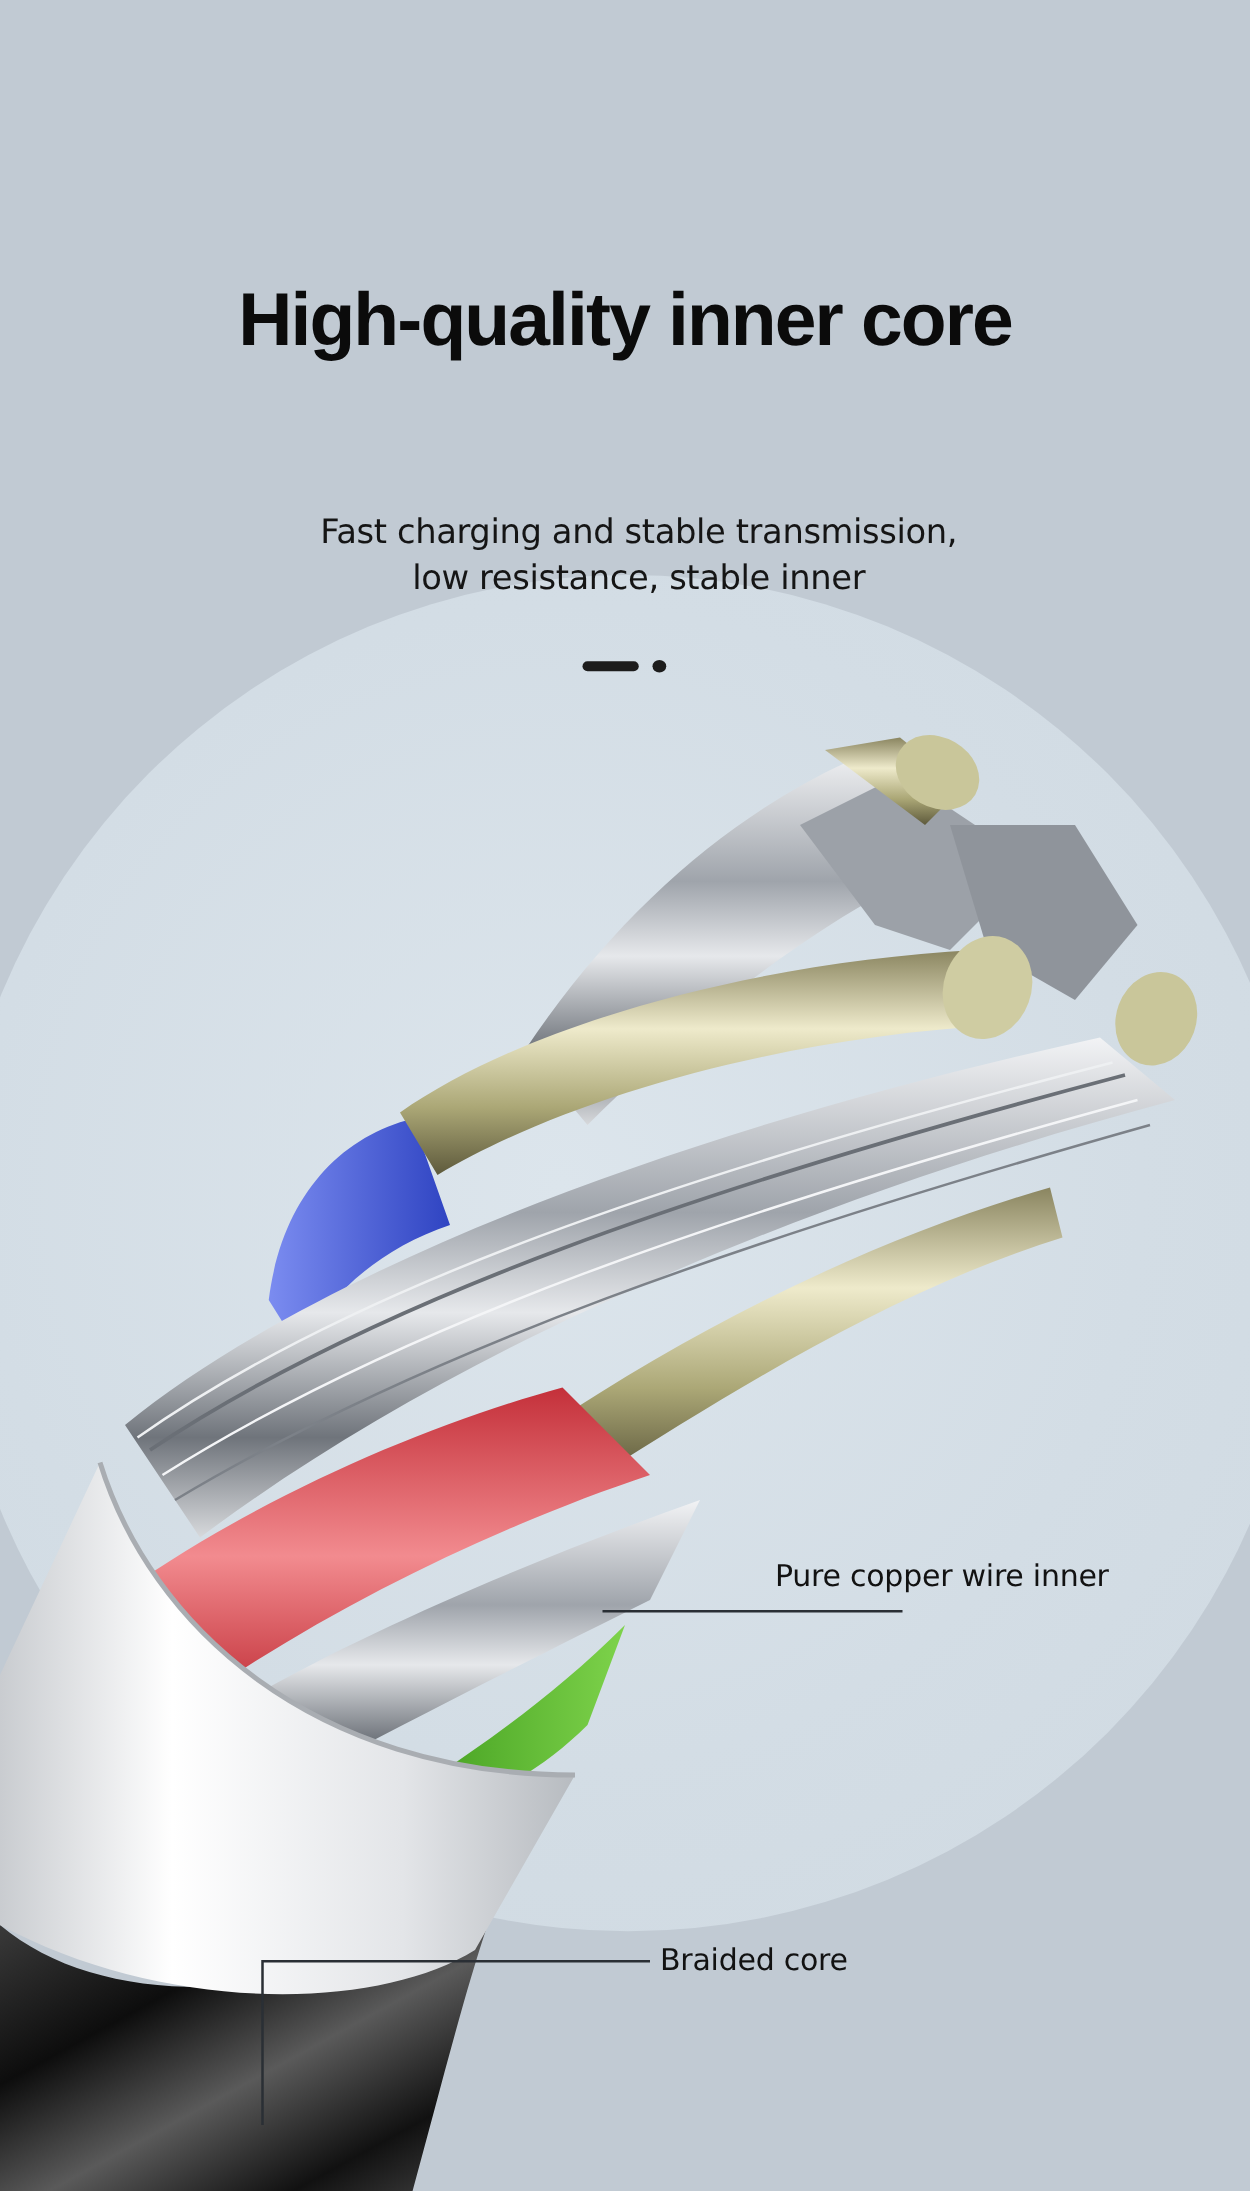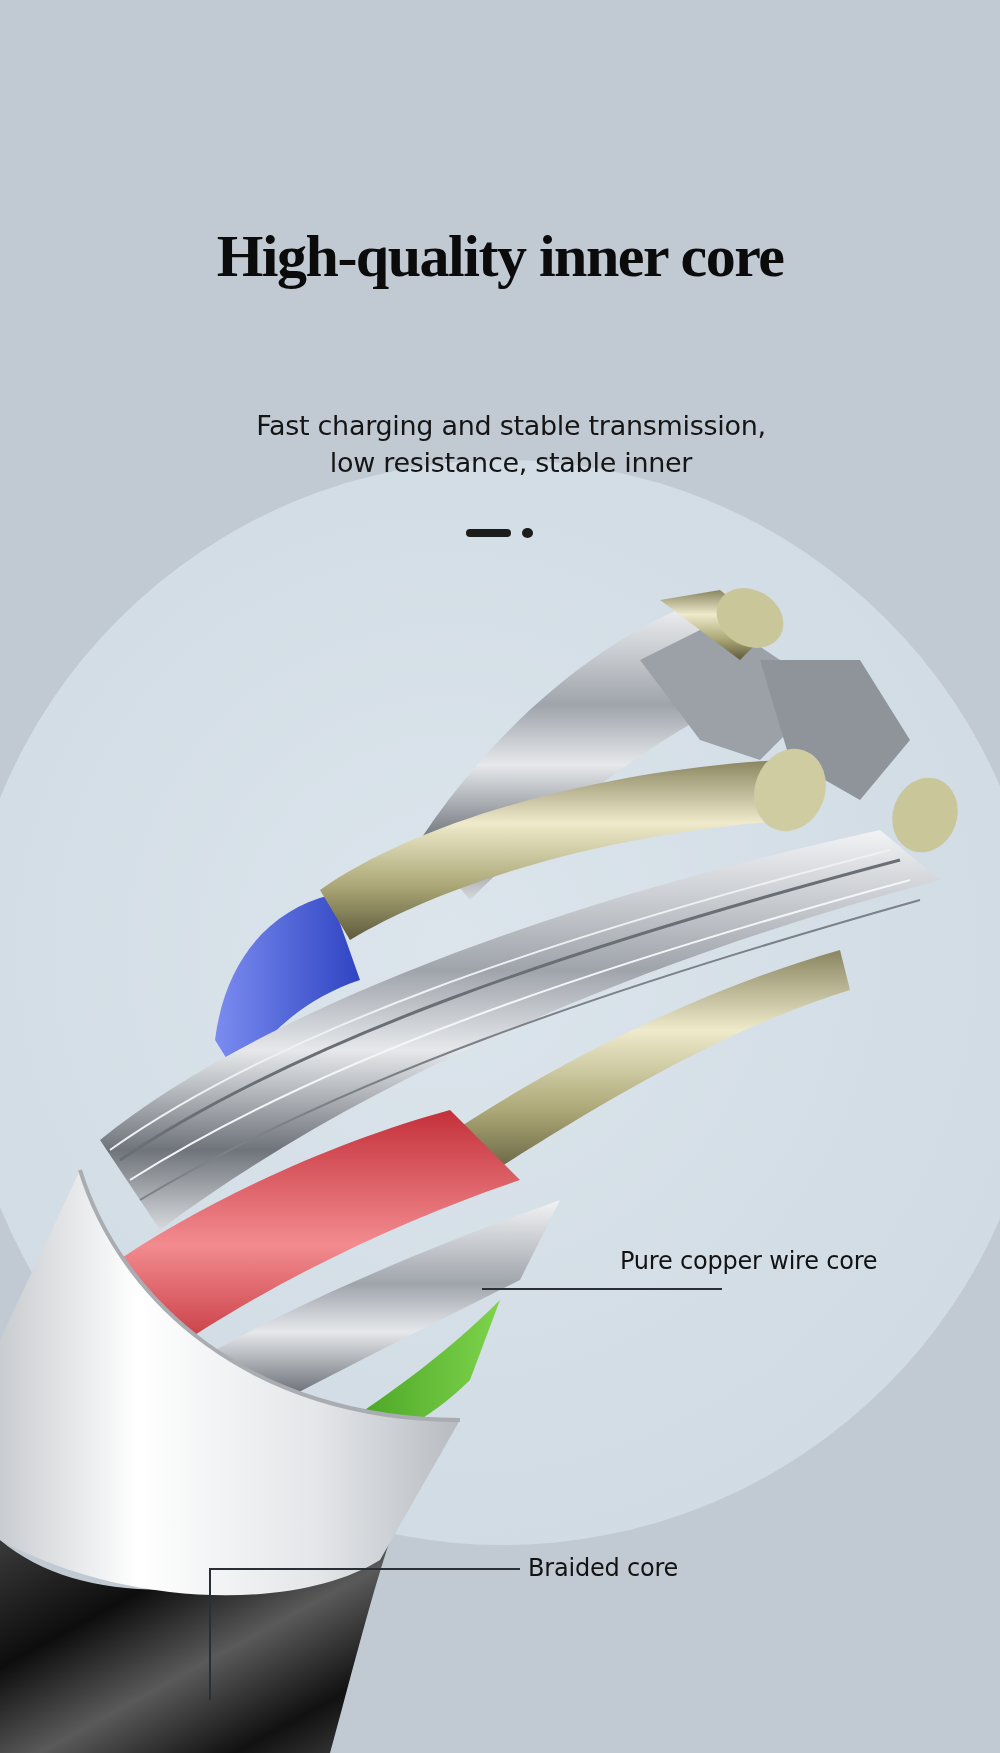--- a/index.html
+++ b/index.html
@@ -10,21 +10,21 @@
       position: relative;
     }
     .stage { position: absolute; inset: 0; width: 1000px; height: 1753px; overflow: hidden; }
     .bg-circle {
       position: absolute; left: -40px; top: 460px; width: 1085px; height: 1085px;
       border-radius: 50%;
       background: radial-gradient(circle at 45% 45%, #dce5ec 0%, #d3dde5 55%, #cfd9e1 100%);
     }
     .headline {
       position: absolute; left: 0; top: 222px; width: 1000px; text-align: center;
-      font-family: Liberation Serif, serif; font-weight: bold;
+      font-family: Liberation Sans, sans-serif; font-weight: bold;
       font-size: 60px; line-height: 68px; color: #0b0b0b; letter-spacing: -1.5px;
     }
     .headline span { display: block; }
     .subhead {
       position: absolute; left: 0; top: 396px; width: 1000px; text-align: center;
       font-family: "DejaVu Sans", sans-serif; font-size: 27px; line-height: 37px; color: #151515;
       letter-spacing: -0.3px;
     }
     .subhead span { display: block; }
     .indicator { position: absolute; top: 529px; left: 466px; height: 11px; }
@@ -138,18 +138,18 @@
 
     <path d="M320,1440 C380,1400 440,1360 500,1300 L470,1380 C430,1420 380,1445 330,1460 Z" fill="url(#green)"></path>
 
     <path d="M180,1370 C280,1310 420,1250 560,1200 L520,1280 C420,1330 300,1390 210,1440 Z" fill="url(#silver)"></path>
 
     <path d="M0,1340 L80,1170 C120,1300 250,1420 460,1420 L380,1560 C300,1610 130,1610 0,1540 Z" fill="url(#sleeve)"></path>
     <path d="M80,1170 C120,1300 250,1420 460,1420" stroke="#a9adb2" stroke-width="4" fill="none"></path>
   </svg>
 
   <div class="leader leader-copper-h"></div>
-  <div class="label label-copper">Pure copper wire core</div>
+  <div class="label label-copper">Pure copper wire inner</div>
 
   <div class="leader leader-braided-h"></div>
   <div class="leader leader-braided-v"></div>
   <div class="label label-braided">Braided core</div>
 </div>
 
 </body></html>

